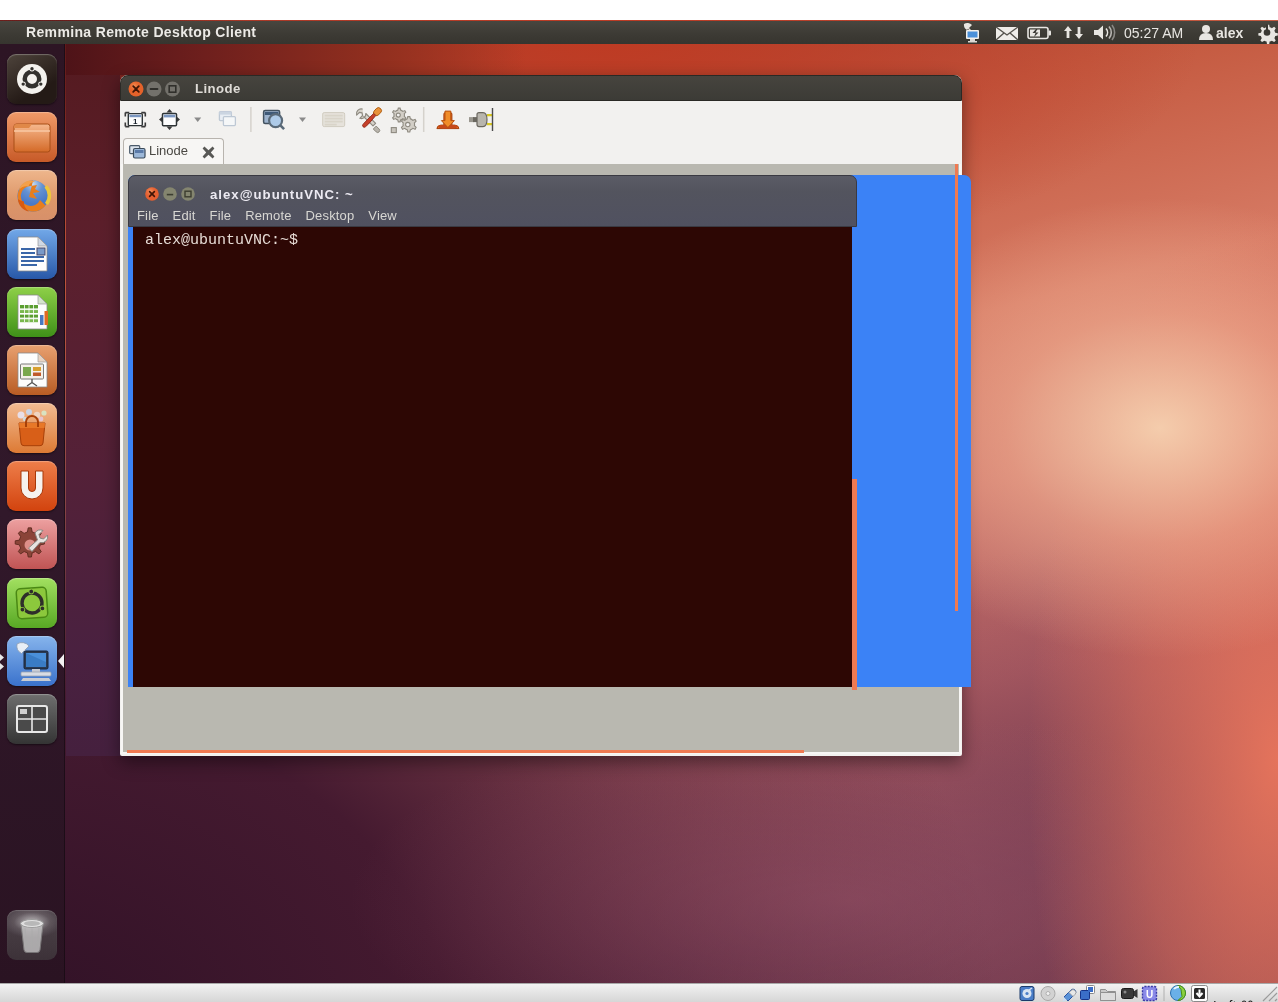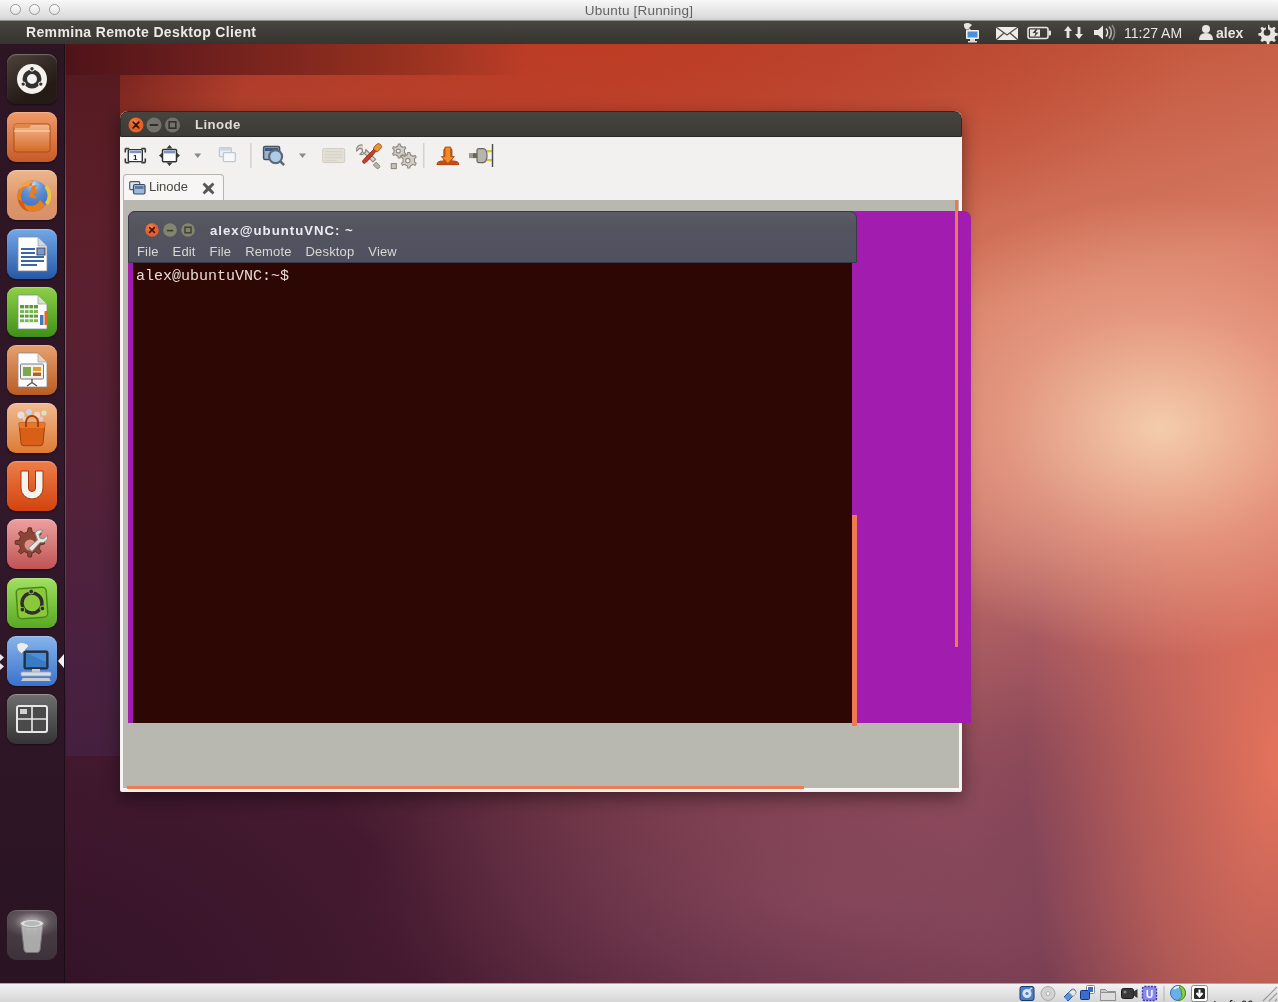--- a/index.html
+++ b/index.html
@@ -42,50 +42,50 @@
 #launcher { position:absolute; left:0; top:44px; width:65px; height:939px;
   background:linear-gradient(#2d1524, #31182a 50%, #2a1322);
   border-right:1px solid rgba(0,0,0,.35); }
 .tile { position:absolute; left:7px; width:50px; height:50px; border-radius:9px;
   box-shadow:inset 0 1px 1px rgba(255,255,255,.28), 0 1px 2px rgba(0,0,0,.5); }
 .tico { position:absolute; inset:0; }
 
 
 #rw { position:absolute; left:120px; top:75px; width:842px; height:681px;
   border-radius:8px 8px 2px 2px;
-  box-shadow:0 6px 18px rgba(0,0,0,.45); background:#f2f1ef;margin-top:36px; }
+  box-shadow:0 6px 18px rgba(0,0,0,.45); background:#f2f1ef; }
 #rtitle { position:absolute; left:0; top:0; width:100%; height:26px;
   background:linear-gradient(#46443e,#3c3b36);
   border:1px solid #2a2925; border-bottom:1px solid #2a2925; border-radius:8px 8px 0 0; }
 #rtitle .t { position:absolute; left:74px; top:5px; font-weight:bold; font-size:13.2px; color:#dfdcd7; letter-spacing:0.4px; }
 #rtoolbar { position:absolute; left:1px; top:26px; width:840px; height:36px;
   background:#f2f1ef; }
 #rtabs { position:absolute; left:1px; top:62px; width:840px; height:27px;
   background:#f2f1ef; }
 #rtab { position:absolute; left:2px; top:1px; width:101px; height:26px;
   background:#f7f6f4; border:1px solid #b8b4ae; border-bottom:none; border-radius:4px 4px 0 0; }
 #rtab .t { position:absolute; left:25px; top:4px; font-size:13px; color:#4a4843; }
 #rvnc { position:absolute; left:1px; top:89px; width:840px; height:590px;
   background:#b9b8b0; border:2px solid #f7f6f4; border-top:none; }
 
 
 .oline { position:absolute; background:#ef7a52; }
 
 
 #term { position:absolute; left:8px; top:100px; width:843px; height:512px;
-  background:#a21caf; border-radius:7px 7px 0 0; }
+  background:#3b82f6; border-radius:7px 7px 0 0; }
 #termhead { position:absolute; left:0; top:0; width:729px; height:52px;
   background:linear-gradient(#5b5c66,#53545e 30%, #505160);
   border:1px solid #3a3a42; border-radius:7px 7px 0 0; }
 #termhead .t { position:absolute; left:81px; top:11px; font-weight:bold; font-size:13.2px; color:#eceaf2; letter-spacing:1px; }
 #termmenu { position:absolute; left:8px; top:32px; font-size:13px; color:#d8d7d3; letter-spacing:0.15px; }
 #termmenu span { margin-right:14px; }
 #termbody { position:absolute; left:5px; top:52px; width:719px; height:460px;
   background:#2d0704; }
-#termbody .prompt { position:absolute; left:3px; top:5px;
+#termbody .prompt { position:absolute; left:12px; top:5px;
   font-family:"Liberation Mono", monospace; font-size:15px; color:#e7dcd6; }
 
 
 #botbar { position:absolute; left:0; top:983px; width:1278px; height:19px;
   background:linear-gradient(#f2f2f2,#d6d6d6); border-top:1px solid #a8a8a8; }
 #botbar .lefttxt { position:absolute; left:1213px; top:14px; font-size:14px; color:#1a1a1a; }
 </style>
 </head>
 <body>
 <div id="screen">
@@ -256,30 +256,24 @@
         </svg>
     </div>
     <svg width="6" height="20" viewBox="0 0 6 20" style="position:absolute;left:0;top:608px;">
       <path d="M0,2 l4,3.5 l-4,3.5 z M0,11 l4,3.5 l-4,3.5 z" fill="#e8e8e8"></path>
       </svg>
     <svg width="7" height="14" viewBox="0 0 7 14" style="position:absolute;right:0;top:610px;">
       <path d="M7,0 l-6,7 l6,7 z" fill="#f2f2f2"></path>
       </svg>
   </div>
 
-  <div id="macbar">
-    <div class="mdot" style="left:10px;"></div>
-    <div class="mdot" style="left:29px;"></div>
-    <div class="mdot" style="left:49px;"></div>
-    <div class="t">Ubuntu [Running]</div>
-  </div>
 
   <div id="ubar">
     <div class="appname">Remmina Remote Desktop Client</div>
-    <div class="clock">11:27 AM</div>
+    <div class="clock">05:27 AM</div>
     <div class="uname">alex</div>
     <svg class="tray" width="330" height="23" viewBox="0 0 330 23" style="left:956px;">
 
       <g fill="#dcd9d4">
         <path d="M8,3 a6,6 0 0 1 8,1 l-5,5 a6,6 0 0 1 -3,-6 z" fill="#e8e6e2"></path>
         <line x1="12" y1="7" x2="16" y2="11" stroke="#dcd9d4" stroke-width="1.4"></line>
         <rect x="10" y="9" width="13" height="9" rx="1" fill="#f2f0ec"></rect>
         <rect x="11.5" y="10.5" width="10" height="6" fill="#4a90d9"></rect>
         <rect x="14" y="18" width="5" height="2"></rect>
         <rect x="12" y="20" width="9" height="1.5"></rect>

